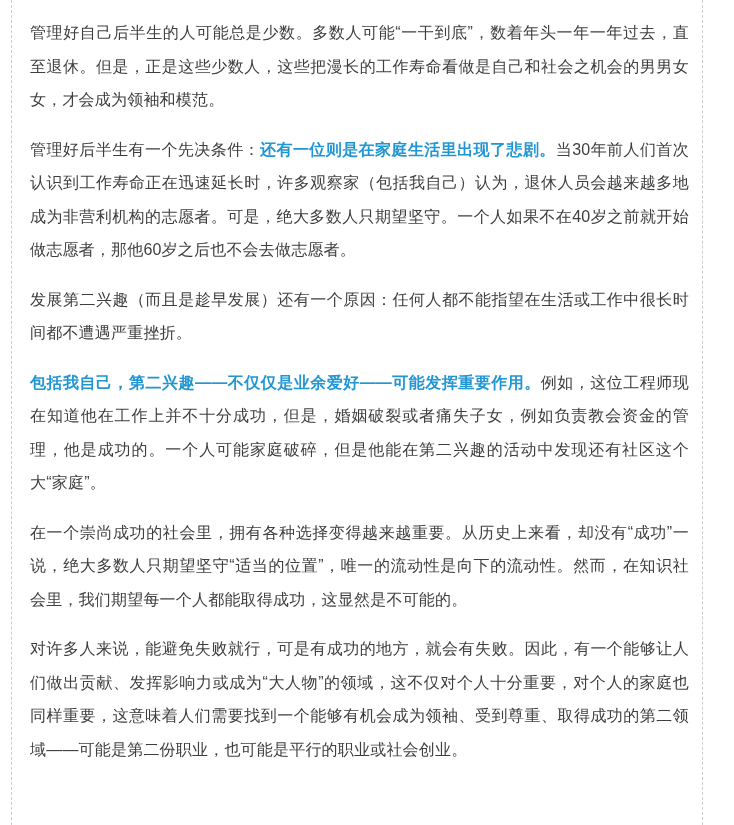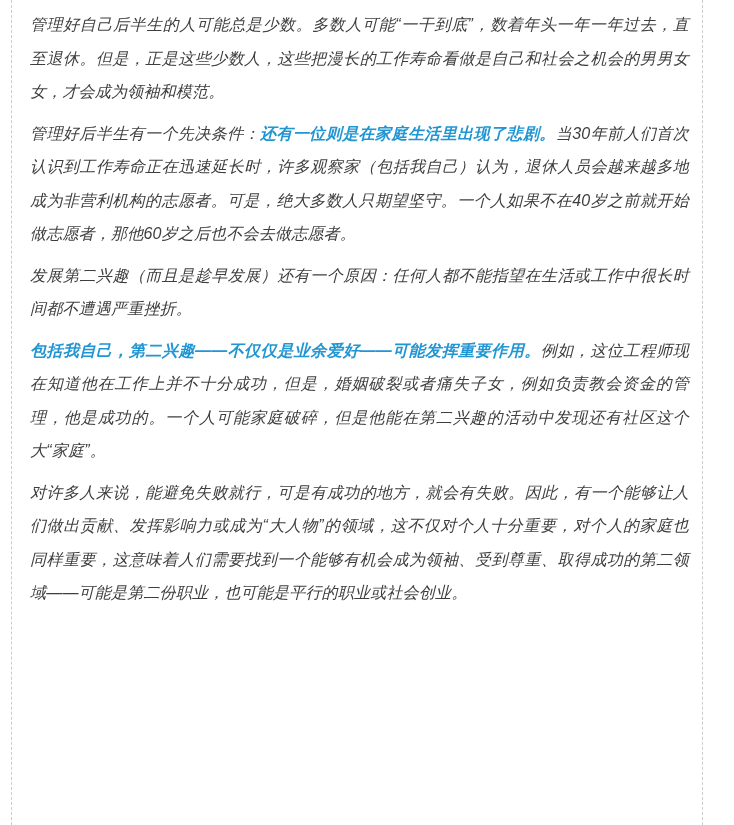--- a/index.html
+++ b/index.html
@@ -20,39 +20,39 @@
     position:absolute;
     top:0;left:11px;
     box-sizing:border-box;
     width:692px;height:825px;
     border-left:1px dashed var(--border-color);
     border-right:1px dashed var(--border-color);
     padding:0 13px 0 18px;
   }
   .article{display:block;}
   .para{
-    margin:8px 0 4px 0;
+    margin:16px 0 4px 0;
     font-size:16px;
     line-height:33.5px;
     color:var(--text-color);
     text-align:justify;
     text-justify:inter-ideograph;
     letter-spacing:0.2px;
-    font-style:italic;
   }
   .run-normal{color:var(--text-color);}
   .run-highlight{
     color:var(--accent-color);
     font-weight:bold;
   }
 </style>
 </head>
 <body>
 
 <div class="panel">
   <article class="article" id="article">
       <p class="para"><span class="run-normal">管理好自己后半生的人可能总是少数。多数人可能“一干到底”，数着年头一年一年过去，直至退休。但是，正是这些少数人，这些把漫长的工作寿命看做是自己和社会之机会的男男女女，才会成为领袖和模范。</span></p>
       <p class="para"><span class="run-normal">管理好后半生有一个先决条件：</span><span class="run-highlight">还有一位则是在家庭生活里出现了悲剧。</span><span class="run-normal">当30年前人们首次认识到工作寿命正在迅速延长时，许多观察家（包括我自己）认为，退休人员会越来越多地成为非营利机构的志愿者。可是，绝大多数人只期望坚守。一个人如果不在40岁之前就开始做志愿者，那他60岁之后也不会去做志愿者。</span></p>
       <p class="para"><span class="run-normal">发展第二兴趣（而且是趁早发展）还有一个原因：任何人都不能指望在生活或工作中很长时间都不遭遇严重挫折。</span></p>
       <p class="para"><span class="run-highlight">包括我自己，第二兴趣——不仅仅是业余爱好——可能发挥重要作用。</span><span class="run-normal">例如，这位工程师现在知道他在工作上并不十分成功，但是，婚姻破裂或者痛失子女，例如负责教会资金的管理，他是成功的。一个人可能家庭破碎，但是他能在第二兴趣的活动中发现还有社区这个大“家庭”。</span></p>
+      <p class="para"><span class="run-normal">在一个崇尚成功的社会里，拥有各种选择变得越来越重要。从历史上来看，却没有“成功”一说，绝大多数人只期望坚守“适当的位置”，唯一的流动性是向下的流动性。然而，在知识社会里，我们期望每一个人都能取得成功，这显然是不可能的。</span></p>
       <p class="para"><span class="run-normal">对许多人来说，能避免失败就行，可是有成功的地方，就会有失败。因此，有一个能够让人们做出贡献、发挥影响力或成为“大人物”的领域，这不仅对个人十分重要，对个人的家庭也同样重要，这意味着人们需要找到一个能够有机会成为领袖、受到尊重、取得成功的第二领域——可能是第二份职业，也可能是平行的职业或社会创业。</span></p>
     </article>
 </div>
 
 </body></html>

